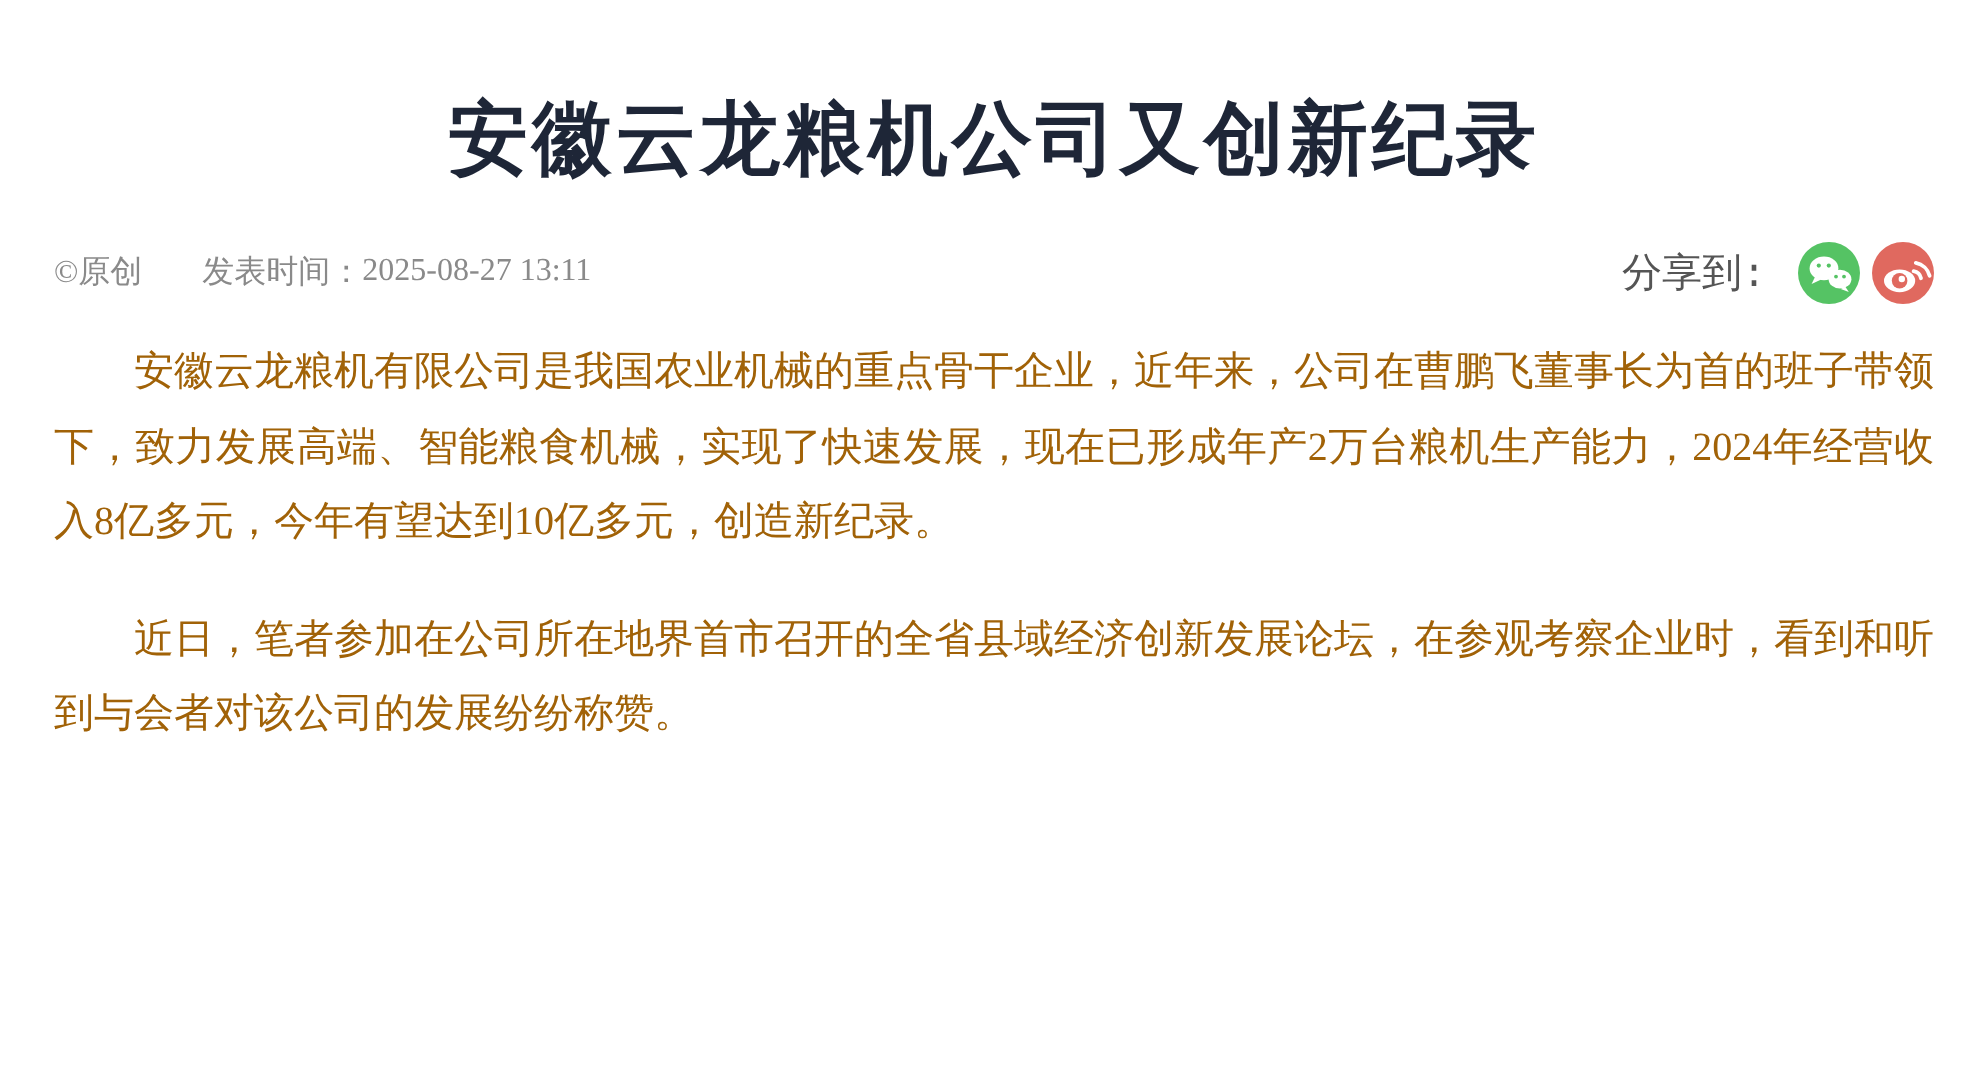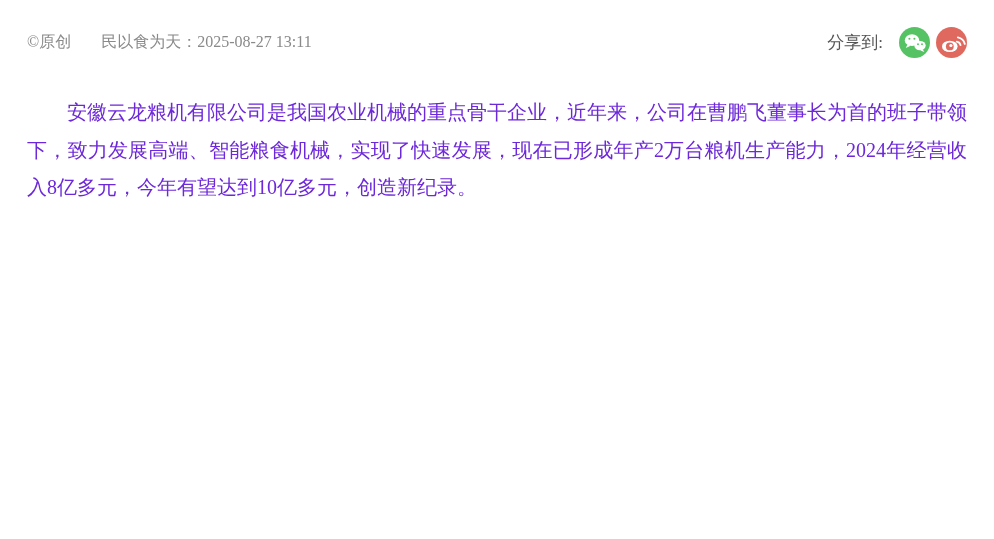--- a/index.html
+++ b/index.html
@@ -41,58 +41,60 @@
     align-items: center;
   }
   .copyright {
     margin-right: 30px;
   }
   .meta-right {
     display: flex;
     align-items: center;
   }
   .share-label {
-    font-size: 17px;
+    font-size: 20px;
     color: #555555;
     margin-right: 10px;
+    font-family: Liberation Mono, monospace;
   }
   .share-btn {
     width: 31px;
     height: 31px;
     border-radius: 50%;
     display: block;
     cursor: pointer;
     margin-left: 6px;
     border: none;
     padding: 0;
     background: transparent;
   }
   .share-btn svg { display: block; }
   .content {
-    margin-top: 36px;
+    margin-top: 16px;
     font-size: 20px;
-    color: #6d28d9;
+    color: #a16207;
     line-height: 37.5px;
     text-align: justify;
   }
   .content p {
     margin: 0 0 21px 0;
     text-indent: 2em;
   }
 </style>
 </head>
 <body>
 
 <div class="page">
 
+  <h1 class="title">安徽云龙粮机公司又创新纪录</h1>
 
   <div class="meta-row">
     <div class="meta-left">
       <span class="copyright">©原创</span>
-      <span>民以食为天：</span>
+      <span>发表时间：</span>
       <span>2025-08-27 13:11</span>
     </div>
     <div class="meta-right">
       <span class="share-label">分享到:</span>
 
       <button class="share-btn" title="">
         <svg width="31" height="31" viewBox="0 0 31 31">
           <circle cx="15.5" cy="15.5" r="15.5" fill="#55c364"></circle>
           <ellipse cx="13" cy="13.2" rx="7.2" ry="5.9" fill="#ffffff"></ellipse>
           <path d="M8.6 17.2 L6.8 21 L11.6 18.7 Z" fill="#ffffff"></path>
@@ -113,15 +115,16 @@
           <circle cx="14.9" cy="18.5" r="1.6" fill="#ffffff"></circle>
           <path d="M20.8 14.6 a4.6 4.6 0 0 1 3.7 3.5" stroke="#ffffff" stroke-width="1.9" fill="none" stroke-linecap="round"></path>
           <path d="M21.9 10.4 a8.8 8.8 0 0 1 6.9 6.5" stroke="#ffffff" stroke-width="1.9" fill="none" stroke-linecap="round"></path>
         </svg>
       </button>
     </div>
   </div>
 
   <div class="content">
       <p>安徽云龙粮机有限公司是我国农业机械的重点骨干企业，近年来，公司在曹鹏飞董事长为首的班子带领下，致力发展高端、智能粮食机械，实现了快速发展，现在已形成年产2万台粮机生产能力，2024年经营收入8亿多元，今年有望达到10亿多元，创造新纪录。</p>
+      <p>近日，笔者参加在公司所在地界首市召开的全省县域经济创新发展论坛，在参观考察企业时，看到和听到与会者对该公司的发展纷纷称赞。</p>
     </div>
 
 </div>
 
 </body></html>

